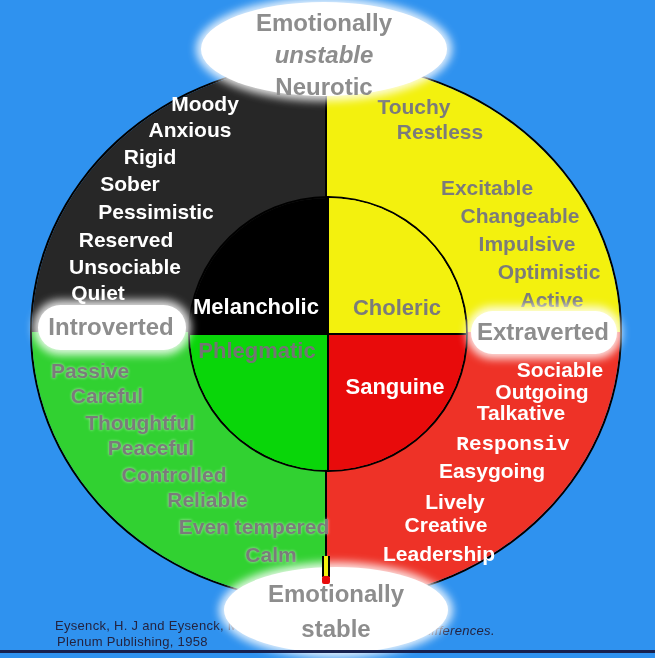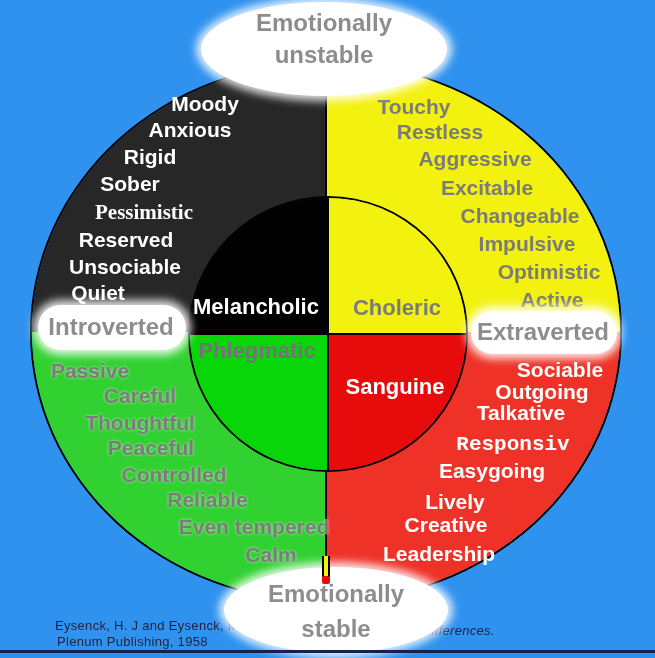--- a/index.html
+++ b/index.html
@@ -72,36 +72,35 @@
 
   <span class="qlabel" style="left: 256px; top: 307px; color: rgb(255, 255, 255);">Melancholic</span>
   <span class="qlabel" style="left: 397px; top: 308px; color: rgb(123, 123, 123);">Choleric</span>
   <span class="qlabel" style="left: 257px; top: 351px; color: rgb(116, 116, 116);">Phlegmatic</span>
   <span class="qlabel" style="left: 395px; top: 351px; color: rgb(255, 255, 255); margin-top: 36px;">Sanguine</span>
 
   <span class="trait" style="left: 205px; top: 104px; color: rgb(255, 255, 255);">Moody</span>
   <span class="trait" style="left: 190px; top: 130px; color: rgb(255, 255, 255);">Anxious</span>
   <span class="trait" style="left: 150px; top: 157px; color: rgb(255, 255, 255);">Rigid</span>
   <span class="trait" style="left: 130px; top: 184px; color: rgb(255, 255, 255);">Sober</span>
-  <span class="trait" style="left: 144px; top: 212px; color: rgb(255, 255, 255); font-family: Liberation Serif, serif;">Pessimistic</span>
+  <span class="trait" style="left: 156px; top: 212px; color: rgb(255, 255, 255);">Pessimistic</span>
   <span class="trait" style="left: 125px; top: 267px; color: rgb(255, 255, 255);">Unsociable</span>
   <span class="trait" style="left: 126px; top: 240px; color: rgb(255, 255, 255);">Reserved</span>
   <span class="trait" style="left: 98px; top: 293px; color: rgb(255, 255, 255);">Quiet</span>
 
   <span class="trait" style="left: 414px; top: 107px; color: rgb(123, 123, 123);">Touchy</span>
   <span class="trait" style="left: 440px; top: 132px; color: rgb(123, 123, 123);">Restless</span>
-  <span class="trait" style="left: 475px; top: 159px; color: rgb(123, 123, 123);">Aggressive</span>
   <span class="trait" style="left: 487px; top: 188px; color: rgb(123, 123, 123);">Excitable</span>
   <span class="trait" style="left: 520px; top: 216px; color: rgb(123, 123, 123);">Changeable</span>
   <span class="trait" style="left: 527px; top: 244px; color: rgb(123, 123, 123);">Impulsive</span>
   <span class="trait" style="left: 549px; top: 272px; color: rgb(123, 123, 123);">Optimistic</span>
   <span class="trait" style="left: 552px; top: 300px; color: rgb(123, 123, 123);">Active</span>
 
   <span class="trait glow" style="left: 90px; top: 371px; color: rgb(123, 123, 123);">Passive</span>
-  <span class="trait glow" style="left: 107px; top: 396px; color: rgb(123, 123, 123); margin-left: 33px;">Careful</span>
+  <span class="trait glow" style="left: 107px; top: 396px; color: rgb(123, 123, 123);">Careful</span>
   <span class="trait glow" style="left: 140px; top: 423px; color: rgb(123, 123, 123);">Thoughtful</span>
   <span class="trait glow" style="left: 151px; top: 448px; color: rgb(123, 123, 123);">Peaceful</span>
   <span class="trait glow" style="left: 174px; top: 475px; color: rgb(123, 123, 123);">Controlled</span>
   <span class="trait glow" style="left: 190px; top: 500px; color: rgb(123, 123, 123); padding-left: 35px;">Reliable</span>
   <span class="trait glow" style="left: 254px; top: 527px; color: rgb(123, 123, 123);">Even tempered</span>
   <span class="trait glow" style="left: 239px; top: 555px; color: rgb(123, 123, 123); margin-left: 32px;">Calm</span>
 
   <span class="trait" style="left: 560px; top: 370px; color: rgb(255, 255, 255);">Sociable</span>
   <span class="trait" style="left: 542px; top: 392px; color: rgb(255, 255, 255);">Outgoing</span>
   <span class="trait" style="left: 521px; top: 413px; color: rgb(255, 255, 255);">Talkative</span>
@@ -114,21 +113,22 @@
   <span class="caption-line" style="left: 55px; top: 618px; color: rgb(35, 35, 64);">Eysenck, H. J and Eysenck, M</span>
   <span class="caption-line caption-frag" style="left: 424px; top: 623px; color: rgb(35, 35, 64);">differences.</span>
   <span class="caption-line" style="left: 57px; top: 634px; color: rgb(35, 35, 64);">Plenum Publishing, 1958</span>
 
   <div class="blob ellipse" style="left:201px; top:2px; width:246px; height:94px;"></div>
   <div class="blob ellipse" style="left:224px; top:567px; width:224px; height:86px;"></div>
   <div class="blob pill" style="left:38px; top:305px; width:148px; height:45px;"></div>
   <div class="blob pill" style="left:471px; top:311px; width:146px; height:43px;"></div>
 
   <span class="axis-text" style="left: 324px; top: 23px; color: rgb(141, 141, 141);">Emotionally</span>
-  <span class="axis-text" style="left: 324px; top: 55px; color: rgb(141, 141, 141);">unstable</span>
+  <span class="axis-text" style="left: 324px; top: 55px; color: rgb(141, 141, 141); font-style: italic;">unstable</span>
+  <span class="axis-text" style="left: 324px; top: 87px; color: rgb(141, 141, 141);">Neurotic</span>
   <span class="axis-text" style="left: 336px; top: 594px; color: rgb(141, 141, 141);">Emotionally</span>
   <span class="axis-text" style="left: 336px; top: 629px; color: rgb(141, 141, 141);">stable</span>
   <span class="axis-text" style="left: 111px; top: 327px; color: rgb(141, 141, 141);">Introverted</span>
   <span class="axis-text" style="left: 543px; top: 332px; color: rgb(141, 141, 141);">Extraverted</span>
 
   <div class="artifact-y" style="background: rgb(243, 241, 14);"></div>
   <div class="artifact-r" style="background: rgb(232, 11, 11);"></div>
 
   <div class="bottom-line" style="background: rgb(23, 33, 79);"></div>
 

